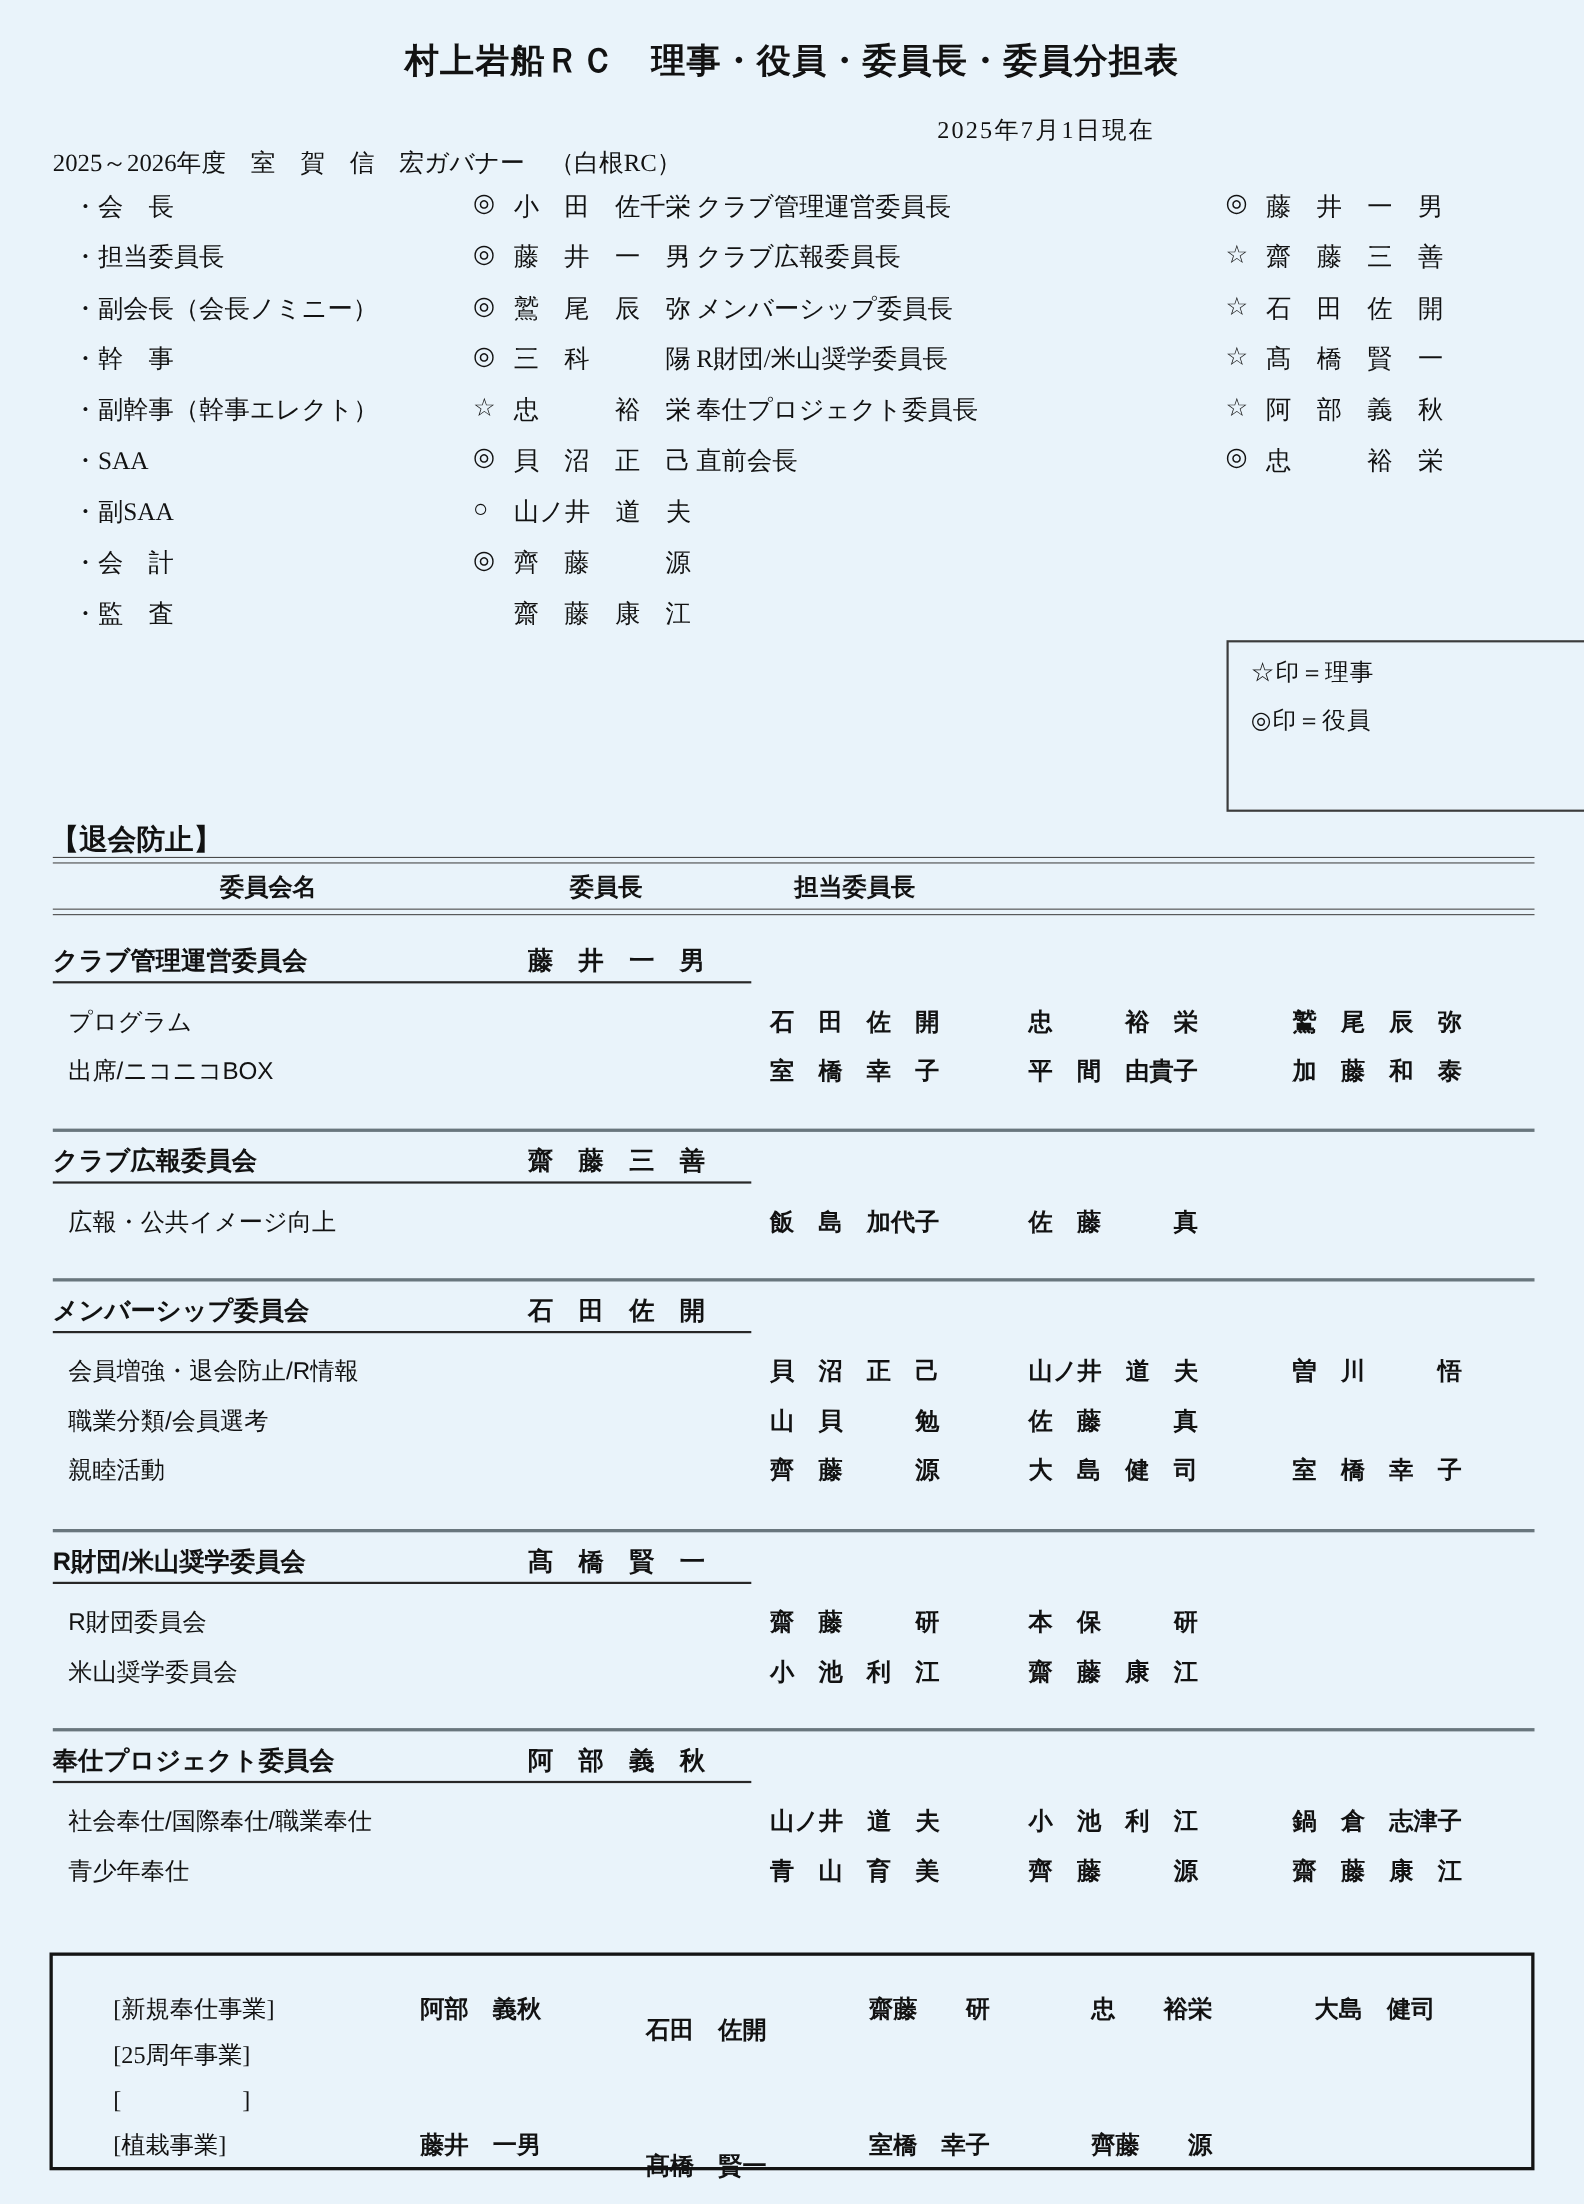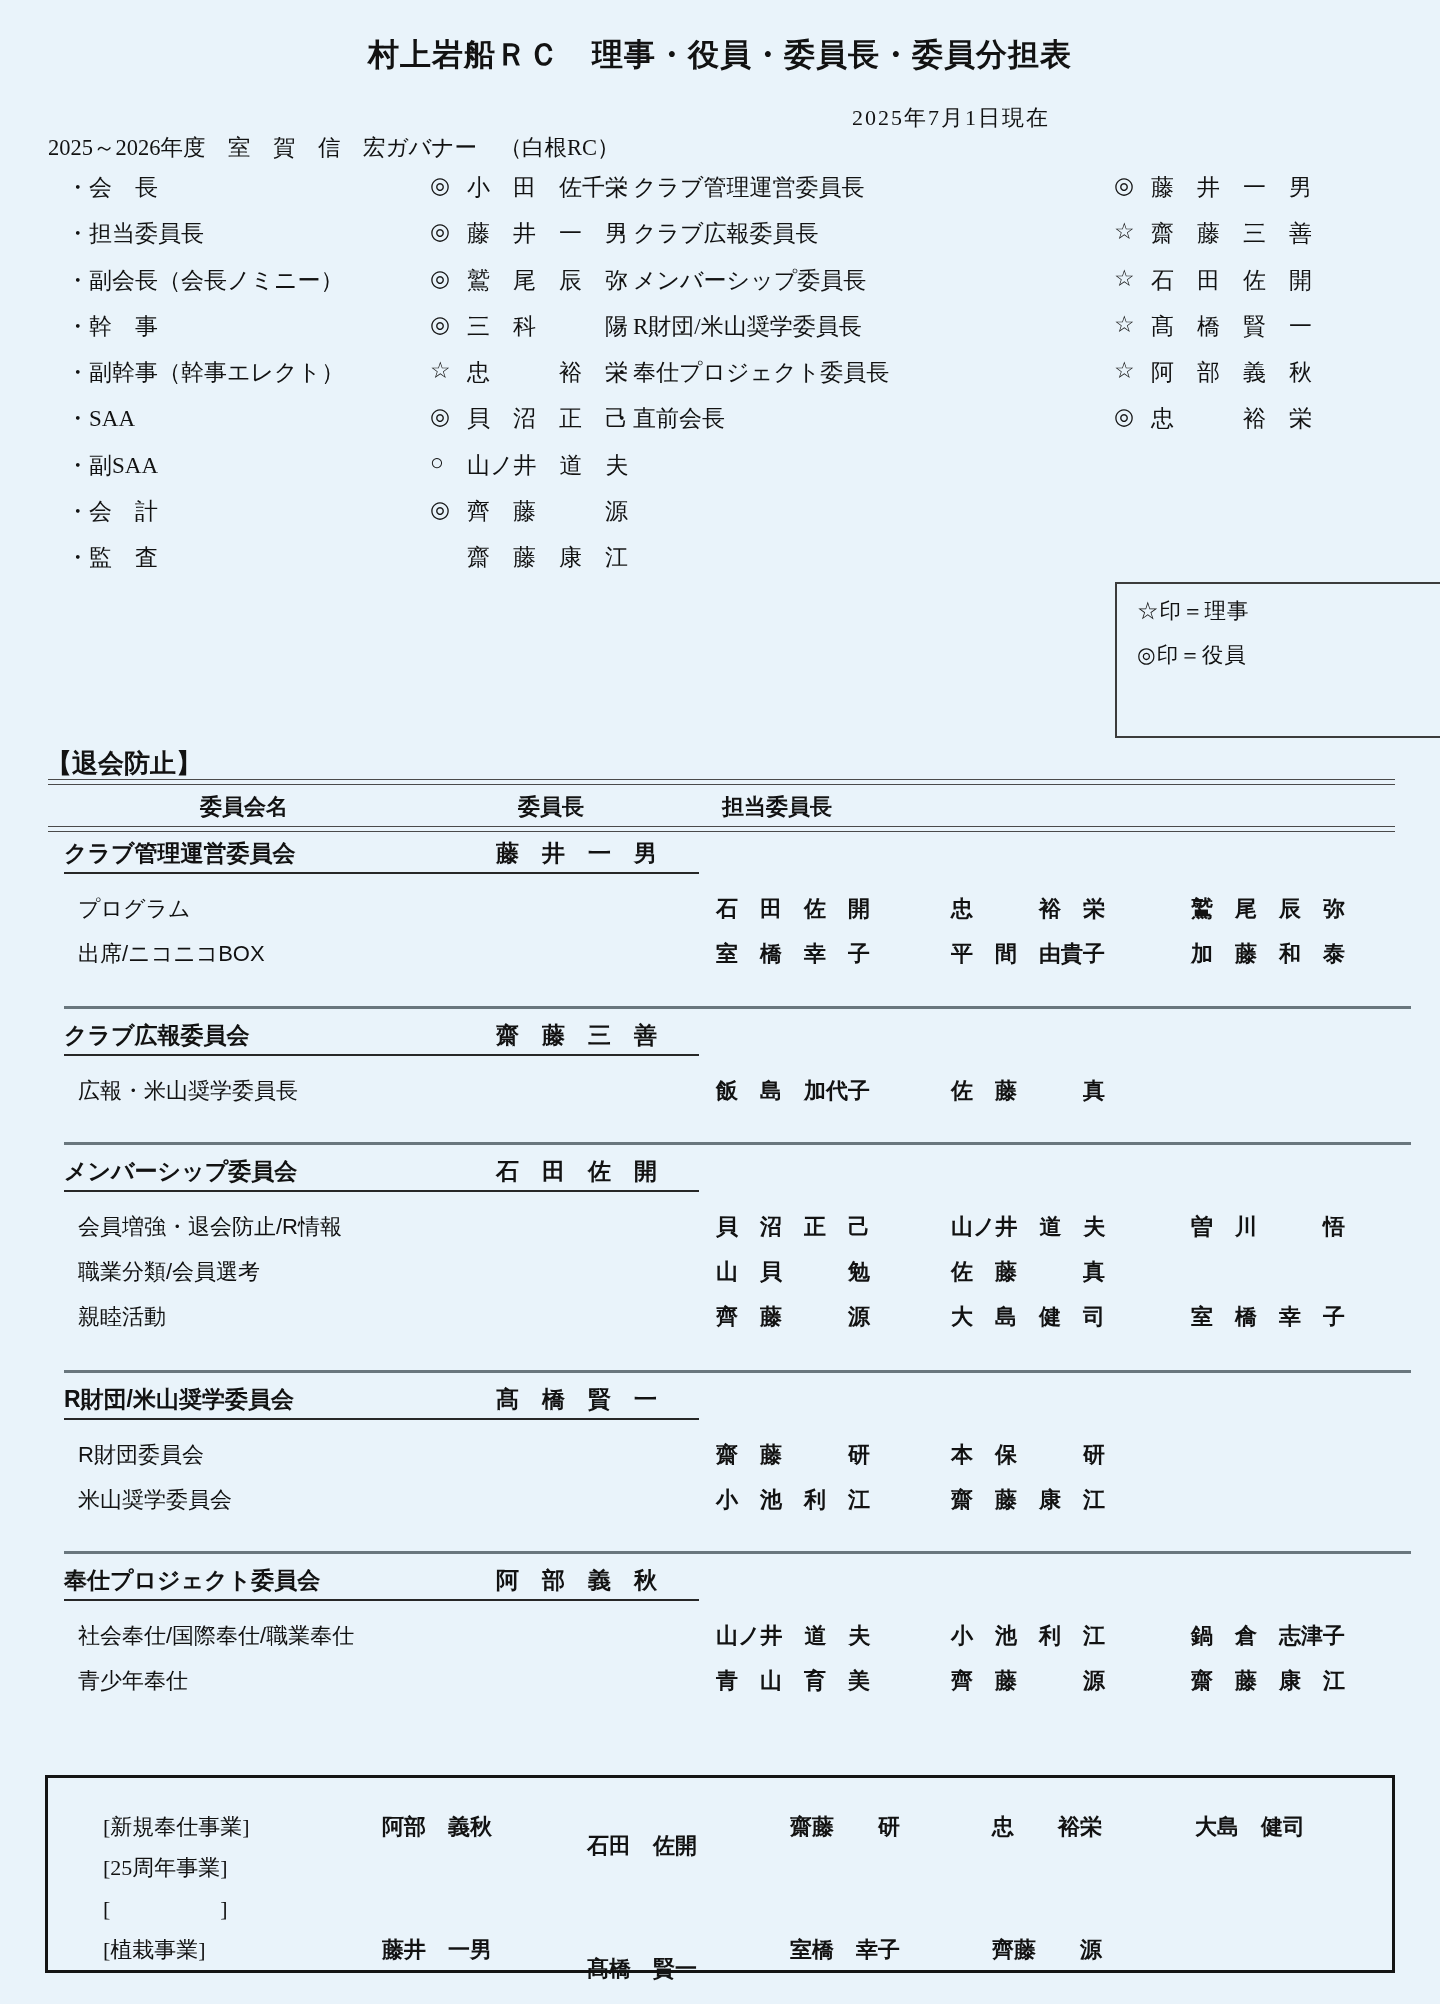--- a/index.html
+++ b/index.html
@@ -39,21 +39,21 @@
   .rule-a{top:779px;}
   .rule-b{top:826px;}
   .col-head{position:absolute;top:792px;font-size:22px;font-weight:bold;
             font-family:"Liberation Sans","DejaVu Sans",sans-serif;}
   .col-committee{left:200px;}
   .col-chair{left:518px;}
   .col-assigned{left:722px;}
 
   
   .sections{position:absolute;left:0;top:0;width:1440px;height:100%;pointer-events:none;}
-  .sections section{position:absolute;left:64px;width:1347px;pointer-events:auto;}
+  .sections section{position:absolute;left:48px;width:1347px;pointer-events:auto;margin-top:20px;}
   .sections section:nth-of-type(1){top:838px;}
   .sections section:nth-of-type(2){top:1020px;}
   .sections section:nth-of-type(3){top:1156px;}
   .sections section:nth-of-type(4){top:1384px;}
   .sections section:nth-of-type(5){top:1565px;}
   .sections section:not(:nth-of-type(1))::before{content:"";position:absolute;top:-14px;left:0;
       width:1347px;border-top:3px solid #69767d;}
   .sec-head{position:relative;height:56px;}
   .sec-title{position:absolute;left:0;top:0;font-size:23px;font-weight:bold;
              font-family:"Liberation Sans","DejaVu Sans",sans-serif;}
@@ -210,21 +210,21 @@
       </section>
       <section>
         <div class="sec-head">
           <span class="sec-title">クラブ広報委員会</span>
           <span class="sec-chair">齋　藤　三　善</span>
           <div class="sec-underline"></div>
         </div>
         <div class="sec-rows">
 
         <div class="srow">
-              <span class="srow-label">広報・米山奨学委員長</span>
+              <span class="srow-label">広報・公共イメージ向上</span>
               <span class="srow-name c1">飯　島　加代子</span>
               <span class="srow-name c2">佐　藤　　　真</span>
               <span class="srow-name c3"></span>
             </div>
         </div>
       </section>
       <section>
         <div class="sec-head">
           <span class="sec-title">メンバーシップ委員会</span>
           <span class="sec-chair">石　田　佐　開</span>

